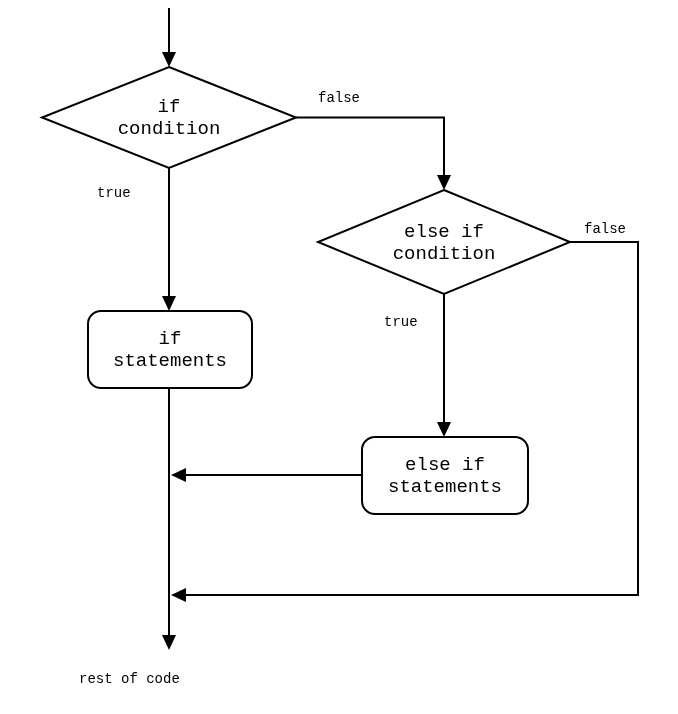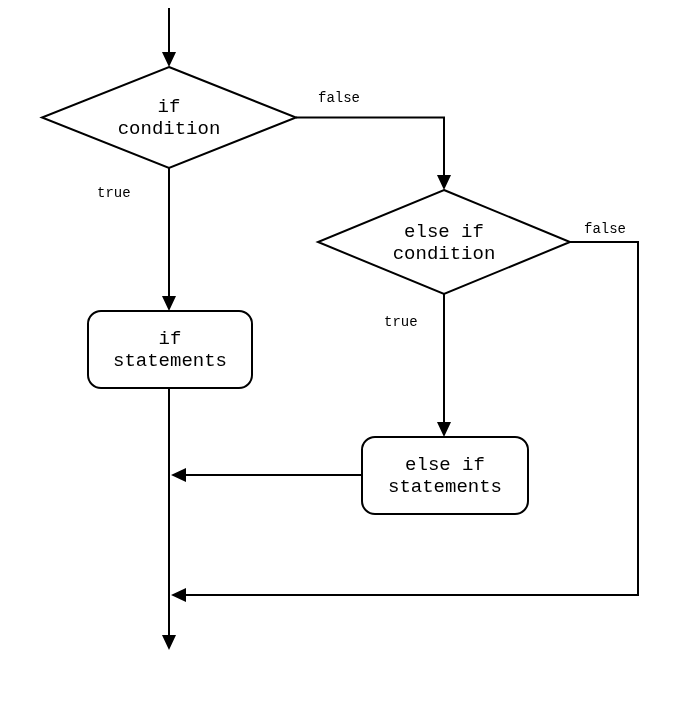--- a/index.html
+++ b/index.html
@@ -109,14 +109,15 @@
   <div class="node-label" style="left:362px; top:437px; width:166px; height:77px;">
     <span>else if</span>
     <span>statements</span>
   </div>
 
   <div class="edge-label" style="left:97px; top:181px;">true</div>
   <div class="edge-label" style="left:318px; top:86px;">false</div>
   <div class="edge-label" style="left:384px; top:310px;">true</div>
   <div class="edge-label" style="left:584px; top:217px;">false</div>
 
+  <div class="edge-label" style="left:79px; top:667px;">rest of code</div>
 
 </div>
 
 </body></html>

